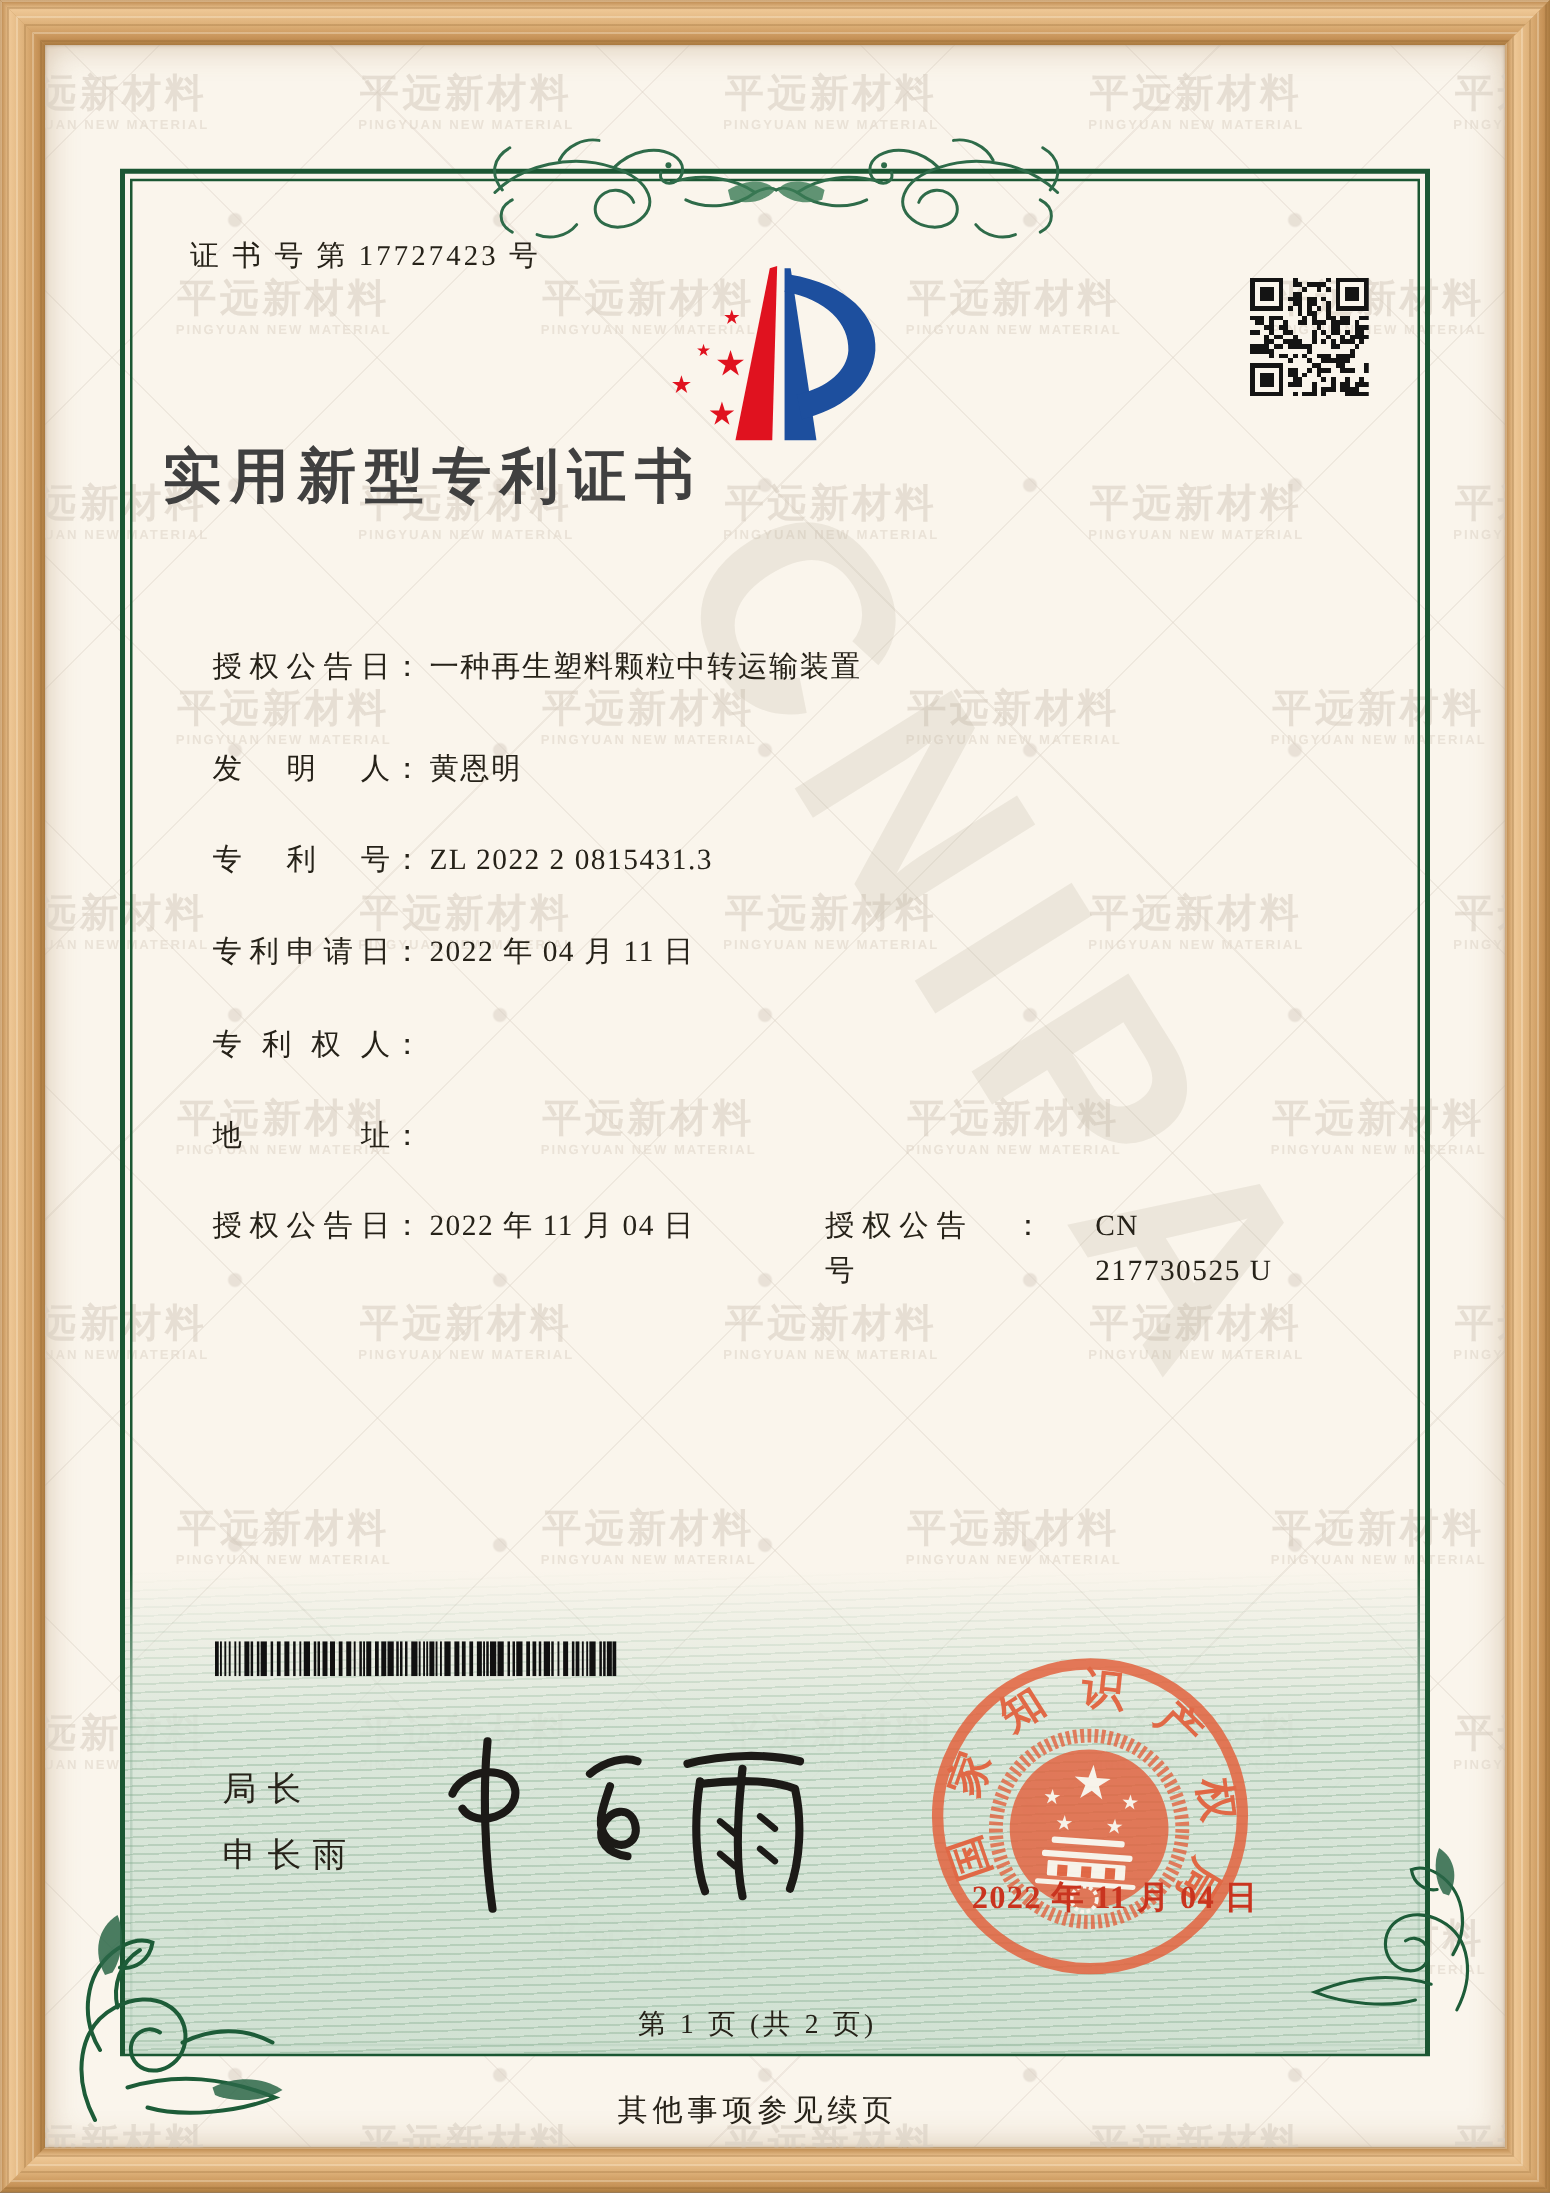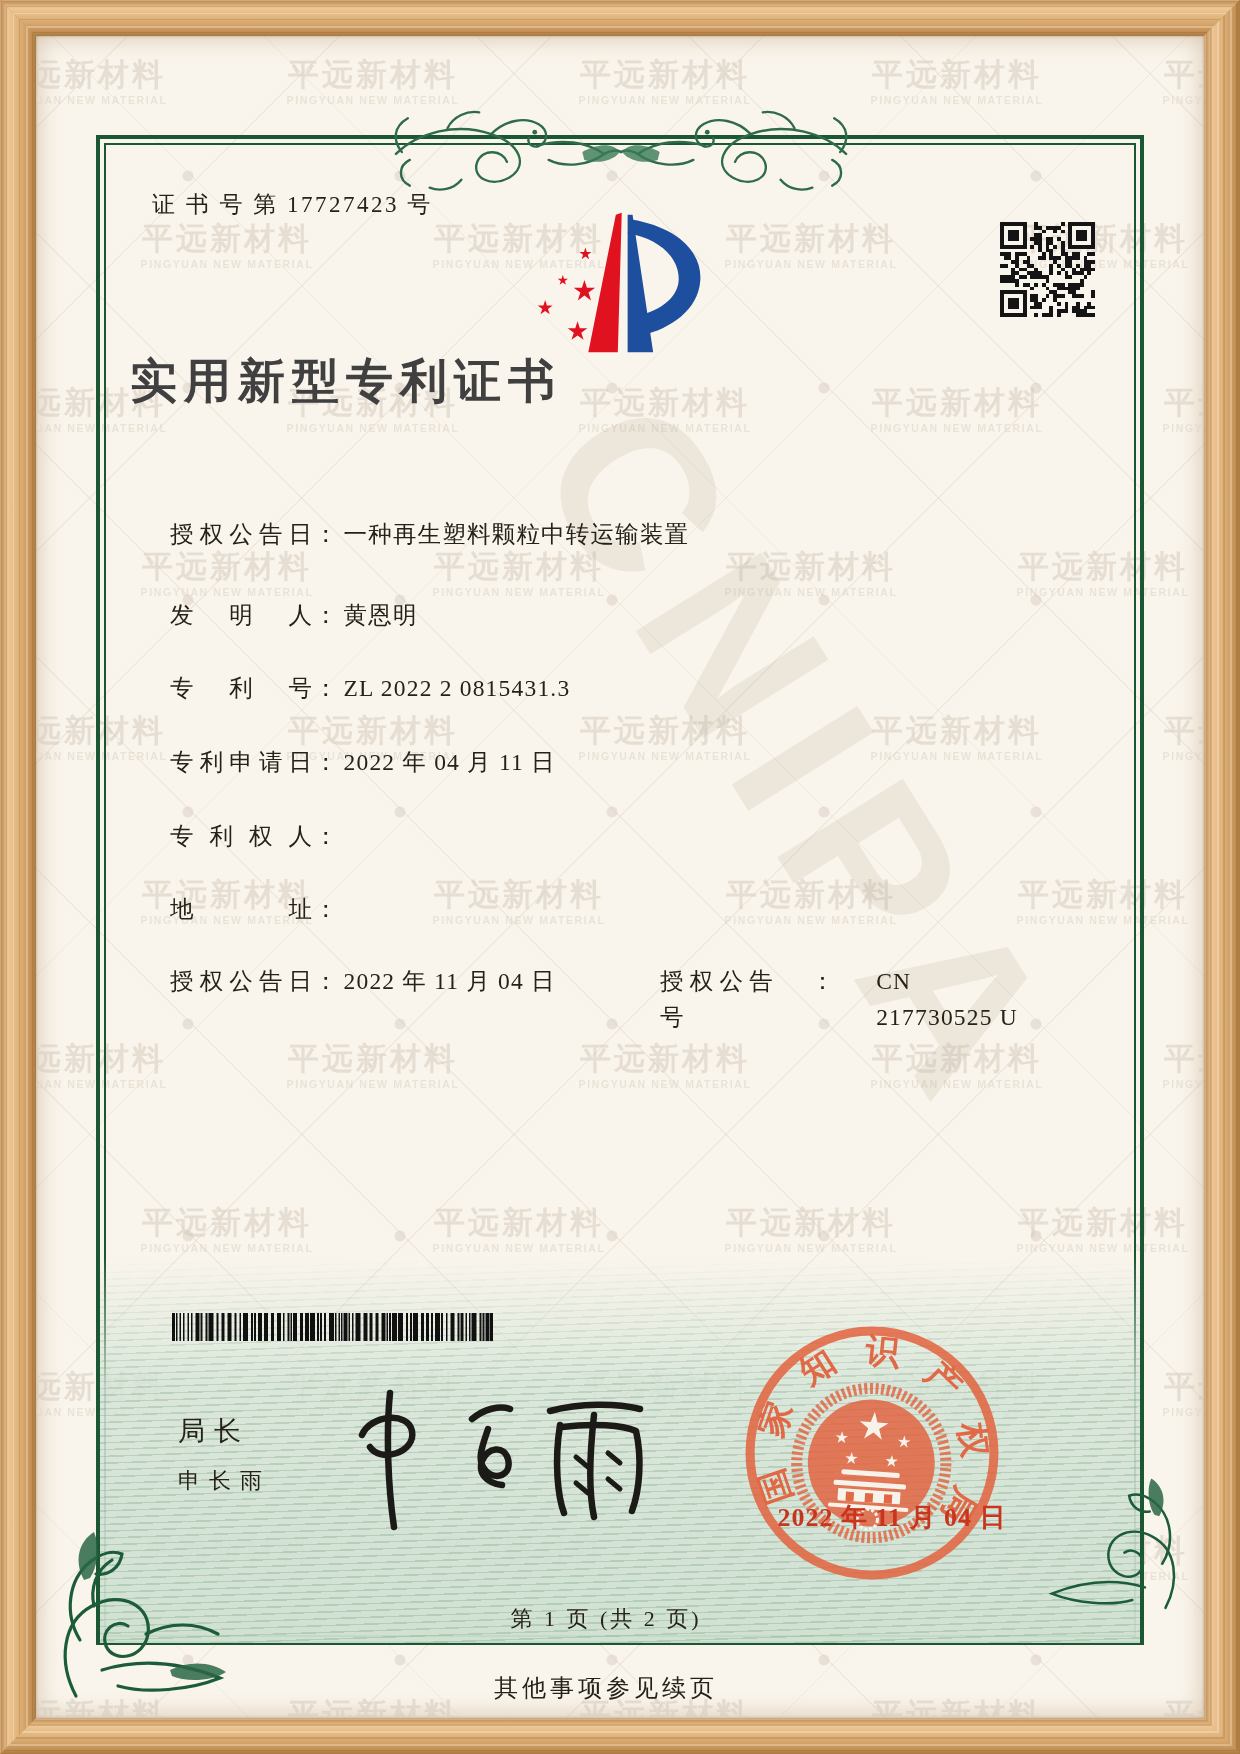--- a/index.html
+++ b/index.html
@@ -63,21 +63,21 @@
   .flabel{display:inline-block;width:142px;text-align:justify;text-align-last:justify;}
   .fcolon{margin:0 6px 0 2px;}
   .fvalue{letter-spacing:1.2px;}
   .r1{top:480px}.r2{top:561px}.r3{top:634px}.r4{top:708px}.r5{top:782px}.r6{top:855px}.r7{top:927px}
   .r6 .fvalue{max-width:650px;}
   .pair2{position:absolute;left:490px;top:0;display:flex;gap:36px;}
   #paras{left:114px;top:986px;width:956px;font-size:23.5px;line-height:37.8px;text-align:justify;}
   #paras p{margin:0;text-indent:2em;}
   #barcode{position:absolute;left:136px;top:1277px;width:322px;height:28px;z-index:3;}
   #issuer-title{left:142px;top:1377px;font-size:27px;letter-spacing:9px;text-align:center;}
-  #issuer-name{left:142px;top:1430px;font-size:22px;letter-spacing:9px;}
+  #issuer-name{left:142px;top:1430px;font-size:27px;letter-spacing:9px;}
   #signature{position:absolute;left:314px;top:1349px;z-index:3;}
   #seal{position:absolute;left:705px;top:1286px;z-index:4;opacity:.93;}
   #seal text{font-family:"Liberation Serif","DejaVu Serif",serif;font-weight:600;}
   #sealdate{left:736px;top:1464px;width:240px;text-align:center;font-size:26px;font-weight:600;
             color:#c9341f;letter-spacing:1px;z-index:5;}
   #pageinfo{left:40px;top:1568px;width:1060px;text-align:center;font-size:22px;letter-spacing:3px;}
   #footer-note{left:40px;top:1636px;width:1060px;text-align:center;font-size:24px;letter-spacing:4px;}
 </style>
 </head>
 <body>

